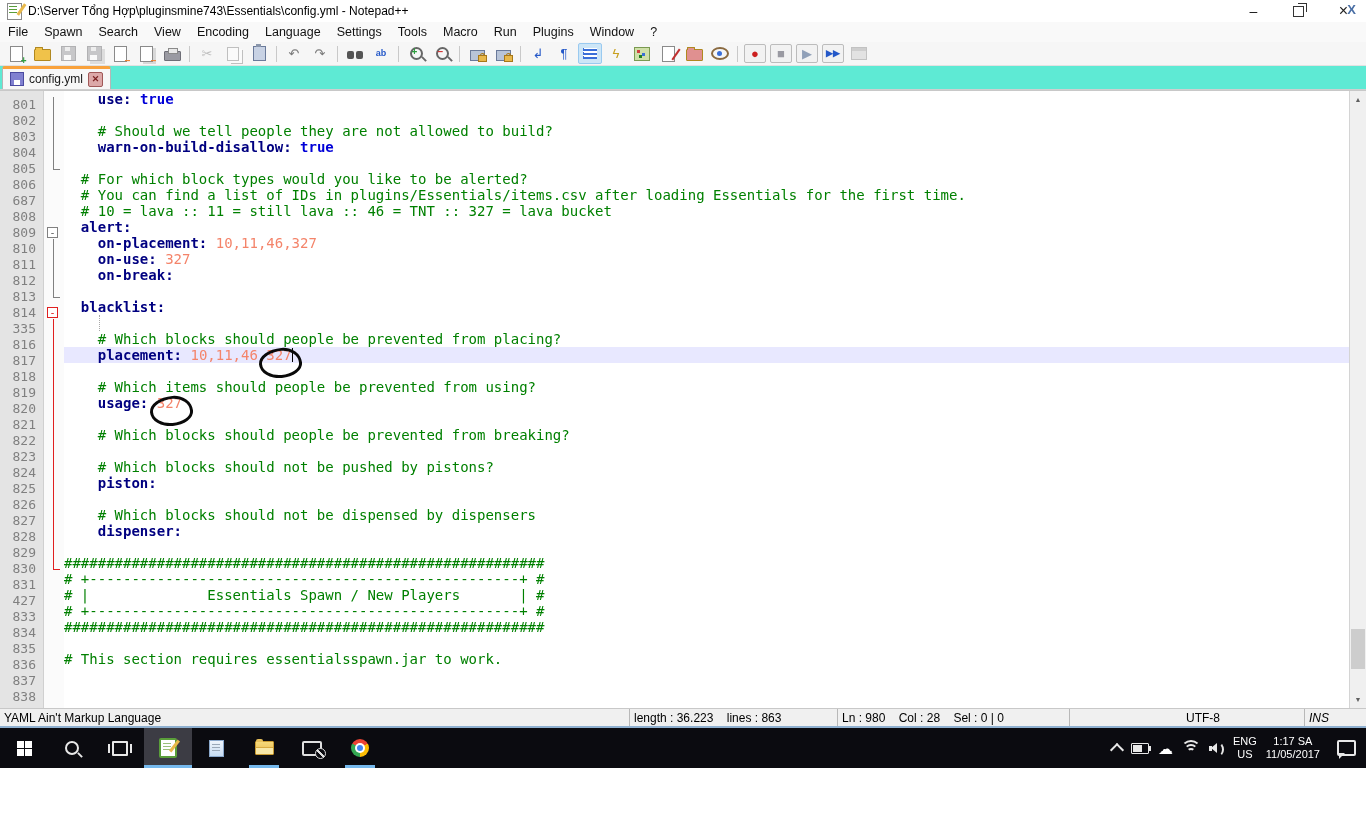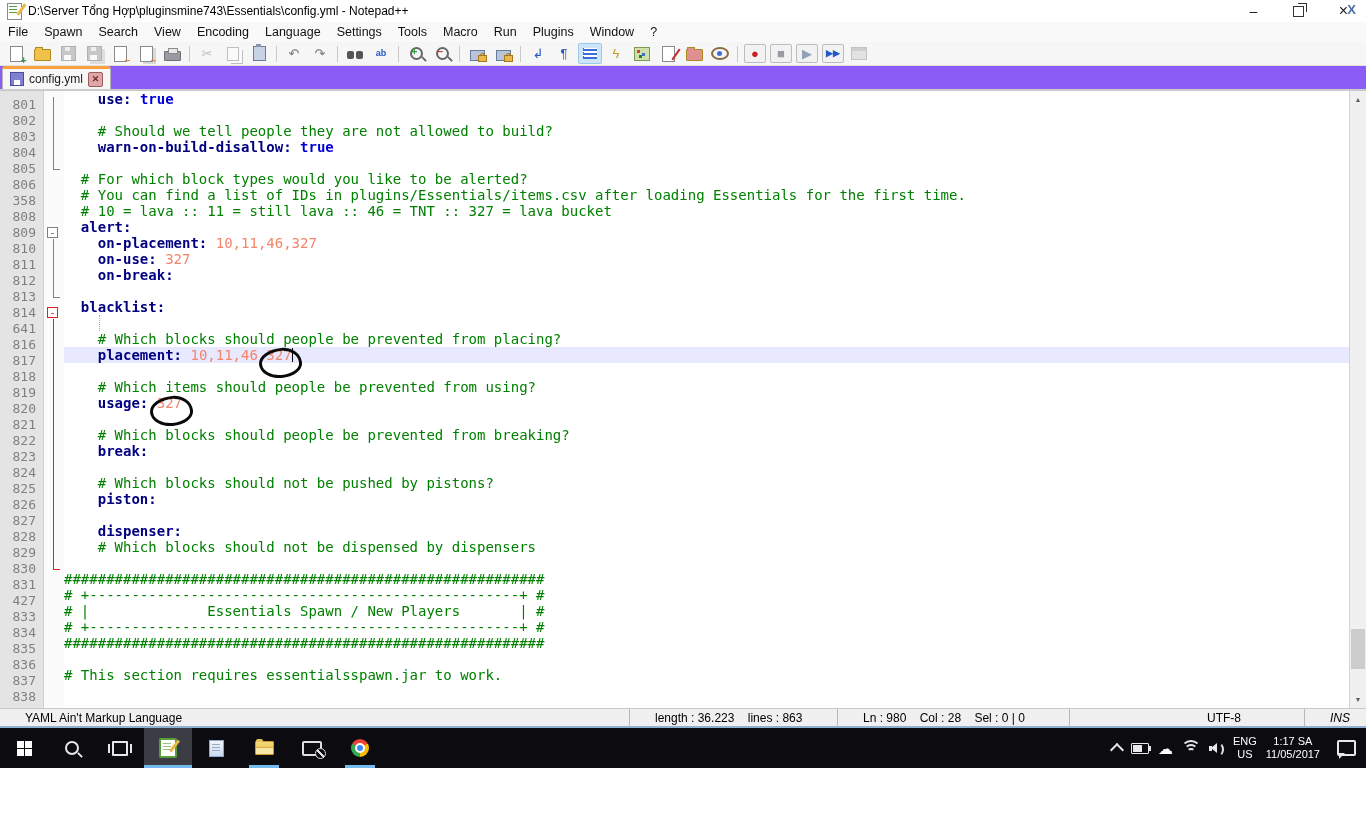--- a/index.html
+++ b/index.html
@@ -61,21 +61,21 @@
   .i-map{width:14px;height:12px;background:#cfe0a8;border:1px solid #7a9a50;position:relative;}
   .i-map::after{content:'';position:absolute;left:2px;top:2px;width:3px;height:3px;background:#d04040;box-shadow:5px 3px 0 #3a6fd8,2px 5px 0 #208020;}
   .i-pagepen{width:11px;height:14px;background:#fff;border:1px solid #8a8a8a;position:relative;}
   .i-pagepen::after{content:'';position:absolute;right:-3px;top:1px;width:2px;height:13px;background:#c03030;transform:rotate(35deg);}
   .i-eye{width:14px;height:9px;border:2px solid #8a6a40;border-radius:50%;position:relative;}
   .i-eye::after{content:'';position:absolute;left:4px;top:1.5px;width:5px;height:5px;background:#3a6fd8;border-radius:50%;}
   .i-macro{width:14px;height:11px;background:#d0d0d0;border:1px solid #909090;position:relative;}
   .i-macro::before{content:'';position:absolute;left:0;top:0;width:100%;height:3px;background:#a8a8a8;}
 
   
-  #tabbar{position:absolute;left:0;top:66px;width:1366px;height:24px;background:#8b5cf6;border-bottom:1px solid #cfcfcf;box-sizing:border-box;display:flex;align-items:flex-end;}
+  #tabbar{position:absolute;left:0;top:66px;width:1366px;height:24px;background:#5eead4;border-bottom:1px solid #cfcfcf;box-sizing:border-box;display:flex;align-items:flex-end;}
   #tab-active{display:inline-flex;align-items:center;gap:5px;height:23px;padding:0 7px;background:#f7f7f7;
       border:1px solid #b6b6b6;border-bottom:none;border-top:3px solid #f9a23c;border-radius:3px 3px 0 0;
       font-size:12px;color:#1a1a1a;margin-left:2px;box-sizing:border-box;}
   .floppy-mini{width:12px;height:12px;background:#8080d0;border:1px solid #4a4aa0;position:relative;}
   .floppy-mini::after{content:'';position:absolute;left:3px;bottom:0;width:6px;height:5px;background:#fff;}
   .close-mini{width:13px;height:13px;background:#dca8a8;border:1px solid #a05858;border-radius:2px;color:#7a1f1f;
       font-size:9px;font-weight:bold;display:flex;align-items:center;justify-content:center;line-height:1;}
 
   
   #editor{position:absolute;left:0;top:90px;width:1366px;height:618px;background:#fff;display:flex;border-top:1px solid #c8c8c8;box-sizing:border-box;}
@@ -105,21 +105,21 @@
   .circ{position:absolute;border:3px solid #0a0a0a;border-radius:55% 45% 50% 50% / 48% 55% 45% 52%;transform:rotate(-5deg);z-index:5;}
   #vscroll{width:17px;background:#f0f0f0;border-left:1px solid #d4d4d4;position:relative;box-sizing:border-box;}
   .sarrow{position:absolute;left:0;width:16px;height:17px;display:flex;align-items:center;justify-content:center;font-size:7px;color:#606060;}
   #sarrow-up{top:0;} #sarrow-down{bottom:0;}
   #sthumb{position:absolute;left:1px;top:538px;width:14px;height:40px;background:#cdcdcd;}
 
   
   #statusbar{position:absolute;left:0;top:708px;width:1366px;height:20px;background:#f0f0f0;
       border-top:1px solid #c8c8c8;border-bottom:2px solid #8fb0d0;box-sizing:border-box;
       display:flex;align-items:center;font-size:12px;color:#000;}
-  .scell{height:100%;display:flex;align-items:center;padding-left:25px;border-right:1px solid #b8b8b8;box-sizing:border-box;white-space:pre;}
+  .scell{height:100%;display:flex;align-items:center;padding-left:4px;border-right:1px solid #b8b8b8;box-sizing:border-box;white-space:pre;}
   #sc-doctype{width:630px;} #sc-length{width:208px;} #sc-pos{width:232px;}
   #sc-eol{width:112px;margin-top:43px;} #sc-enc{width:123px;} #sc-ins{flex:1;border-right:none;font-style:italic;}
 
   
   #taskbar{position:absolute;left:0;top:728px;width:1366px;height:40px;background:#0b0b10;display:flex;align-items:stretch;}
   .tkbtn{width:48px;height:40px;display:flex;align-items:center;justify-content:center;position:relative;}
   .tkbtn.active{background:#3c3c44;}
   .tk-under{position:absolute;bottom:0;height:3px;background:#76b9ed;}
   .tk-under.full{left:0;width:48px;} .tk-under.part{left:9px;width:30px;}
   .win-grid{display:grid;grid-template-columns:7px 7px;grid-template-rows:7px 7px;gap:1px;}
@@ -319,29 +319,29 @@
   </div>
 
   <div id="editor">
     <div id="gutter">
         <div class="gut">801</div>
         <div class="gut">802</div>
         <div class="gut">803</div>
         <div class="gut">804</div>
         <div class="gut">805</div>
         <div class="gut">806</div>
-        <div class="gut">358</div>
+        <div class="gut">687</div>
         <div class="gut">808</div>
         <div class="gut">809</div>
         <div class="gut">810</div>
         <div class="gut">811</div>
         <div class="gut">812</div>
         <div class="gut">813</div>
         <div class="gut">814</div>
-        <div class="gut">641</div>
+        <div class="gut">335</div>
         <div class="gut">816</div>
         <div class="gut">817</div>
         <div class="gut">818</div>
         <div class="gut">819</div>
         <div class="gut">820</div>
         <div class="gut">821</div>
         <div class="gut">822</div>
         <div class="gut">823</div>
         <div class="gut">824</div>
         <div class="gut">825</div>
@@ -419,27 +419,26 @@
         <div class="trow"></div>
         <div class="trow"><span class="s-d">  </span><span class="s-k">blacklist:</span></div>
         <div class="trow"><span class="iguide"></span></div>
         <div class="trow"><span class="s-d">    </span><span class="s-c"># Which blocks should people be prevented from placing?</span></div>
         <div class="trow cur"><span class="s-d">    </span><span class="s-k">placement:</span><span class="s-d"> </span><span class="s-n">10,11,46,327</span><span class="caret"></span></div>
         <div class="trow"></div>
         <div class="trow"><span class="s-d">    </span><span class="s-c"># Which items should people be prevented from using?</span></div>
         <div class="trow"><span class="s-d">    </span><span class="s-k">usage:</span><span class="s-d"> </span><span class="s-n">327</span></div>
         <div class="trow"></div>
         <div class="trow"><span class="s-d">    </span><span class="s-c"># Which blocks should people be prevented from breaking?</span></div>
-        <div class="trow"><span class="s-d">    </span><span class="s-k">break:</span></div>
         <div class="trow"></div>
         <div class="trow"><span class="s-d">    </span><span class="s-c"># Which blocks should not be pushed by pistons?</span></div>
         <div class="trow"><span class="s-d">    </span><span class="s-k">piston:</span></div>
         <div class="trow"></div>
+        <div class="trow"><span class="s-d">    </span><span class="s-c"># Which blocks should not be dispensed by dispensers</span></div>
         <div class="trow"><span class="s-d">    </span><span class="s-k">dispenser:</span></div>
-        <div class="trow"><span class="s-d">    </span><span class="s-c"># Which blocks should not be dispensed by dispensers</span></div>
         <div class="trow"></div>
         <div class="trow"><span class="s-c">#########################################################</span></div>
         <div class="trow"><span class="s-c"># +---------------------------------------------------+ #</span></div>
         <div class="trow"><span class="s-c"># |              Essentials Spawn / New Players       | #</span></div>
         <div class="trow"><span class="s-c"># +---------------------------------------------------+ #</span></div>
         <div class="trow"><span class="s-c">#########################################################</span></div>
         <div class="trow"></div>
         <div class="trow"><span class="s-c"># This section requires essentialsspawn.jar to work.</span></div>
         <div class="trow"></div>
         <div class="circ" style="left: 195.32px; top: 257px; width: 37.29px; height: 24px;"></div>

